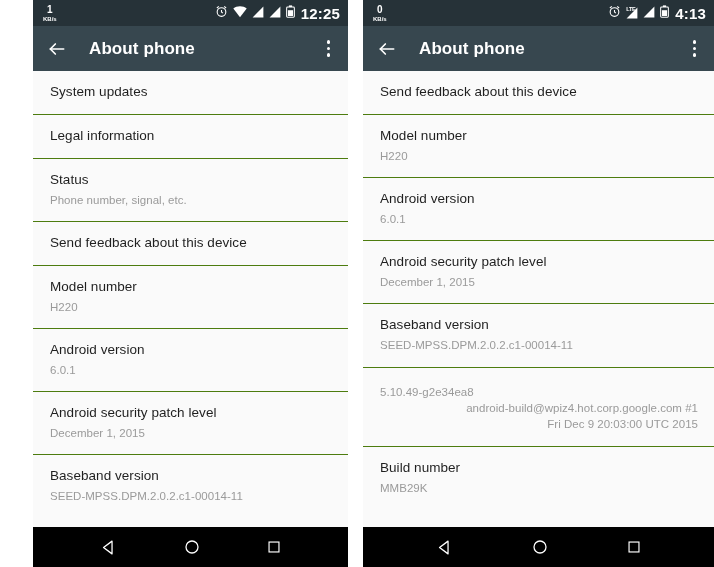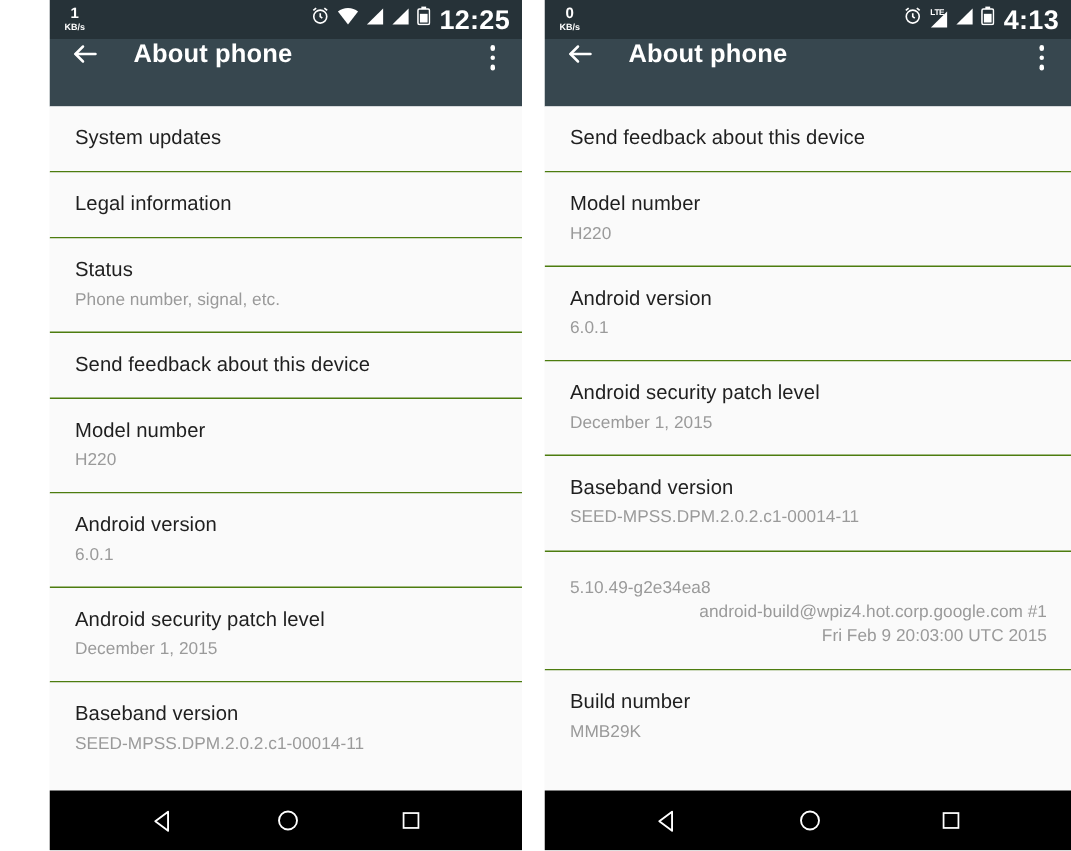--- a/index.html
+++ b/index.html
@@ -21,29 +21,29 @@
   
   .statusbar {
     height:26px; flex:0 0 26px; background:#263238;
     display:flex; align-items:center; padding:0 8px 0 10px; color:#ffffff;
   }
   .netspeed { display:flex; flex-direction:column; align-items:center; line-height:1; }
   .netspeed .n { font-size:10px; font-weight:bold; letter-spacing:.2px; }
   .netspeed .u { font-size:6px; font-weight:bold; margin-top:1px; }
   .sb-spacer { flex:1 1 auto; }
   .sb-icons { display:flex; align-items:center; gap:5px; }
-  .sb-clock { font-size:18px; font-weight:bold; margin-left:6px; letter-spacing:.2px; }
+  .sb-clock { font-size:15px; font-weight:bold; margin-left:6px; letter-spacing:.2px; }
   .ico { display:inline-block; }
   .lte-wrap { position:relative; display:flex; align-items:flex-end; }
   .lte-lbl { position:absolute; top:-1px; left:0px; font-size:5.5px; font-weight:bold; letter-spacing:-.2px; }
 
   
   .toolbar {
     height:45px; flex:0 0 45px; background:#37474F;
-    display:flex; align-items:flex-start; padding:0 12px 0 14px; color:#ffffff;
+    display:flex; align-items:center; padding:0 12px 0 14px; color:#ffffff;
   }
   .tb-title { font-size:17px; font-weight:bold; margin-left:22px; letter-spacing:.1px; white-space:nowrap; }
   .tb-spacer { flex:1 1 auto; }
   .overflow { display:flex; flex-direction:column; gap:3px; padding:4px 6px; cursor:pointer; }
   .overflow i { display:block; width:3.5px; height:3.5px; border-radius:50%; background:#ffffff; }
 
   
   .list { flex:1 1 auto; background:#fafafa; overflow:hidden; }
   .row {
     position:relative; padding:13px 16px 13px 17px;
@@ -225,21 +225,21 @@
             <div class="t">Android security patch level</div>
             <div class="s">December 1, 2015</div>
           </div>
           <div class="row">
             <div class="t">Baseband version</div>
             <div class="s">SEED-MPSS.DPM.2.0.2.c1-00014-11</div>
           </div>
           <div class="row">
             <div class="s">5.10.49-g2e34ea8</div>
             <div class="s">android-build@wpiz4.hot.corp.google.com #1</div>
-            <div class="s">Fri Feb 9 20:03:00 UTC 2015</div>
+            <div class="s">Fri Dec 9 20:03:00 UTC 2015</div>
           </div>
           <div class="row nodiv">
             <div class="t">Build number</div>
             <div class="s">MMB29K</div>
           </div>
         </div>
         <div class="navbar">
           <div class="nv">
             <svg width="17" height="17" viewBox="0 0 24 24">
               <path d="M17 3 5 12l12 9V3z" fill="none" stroke="#fff" stroke-width="1.8" stroke-linejoin="round"></path>

